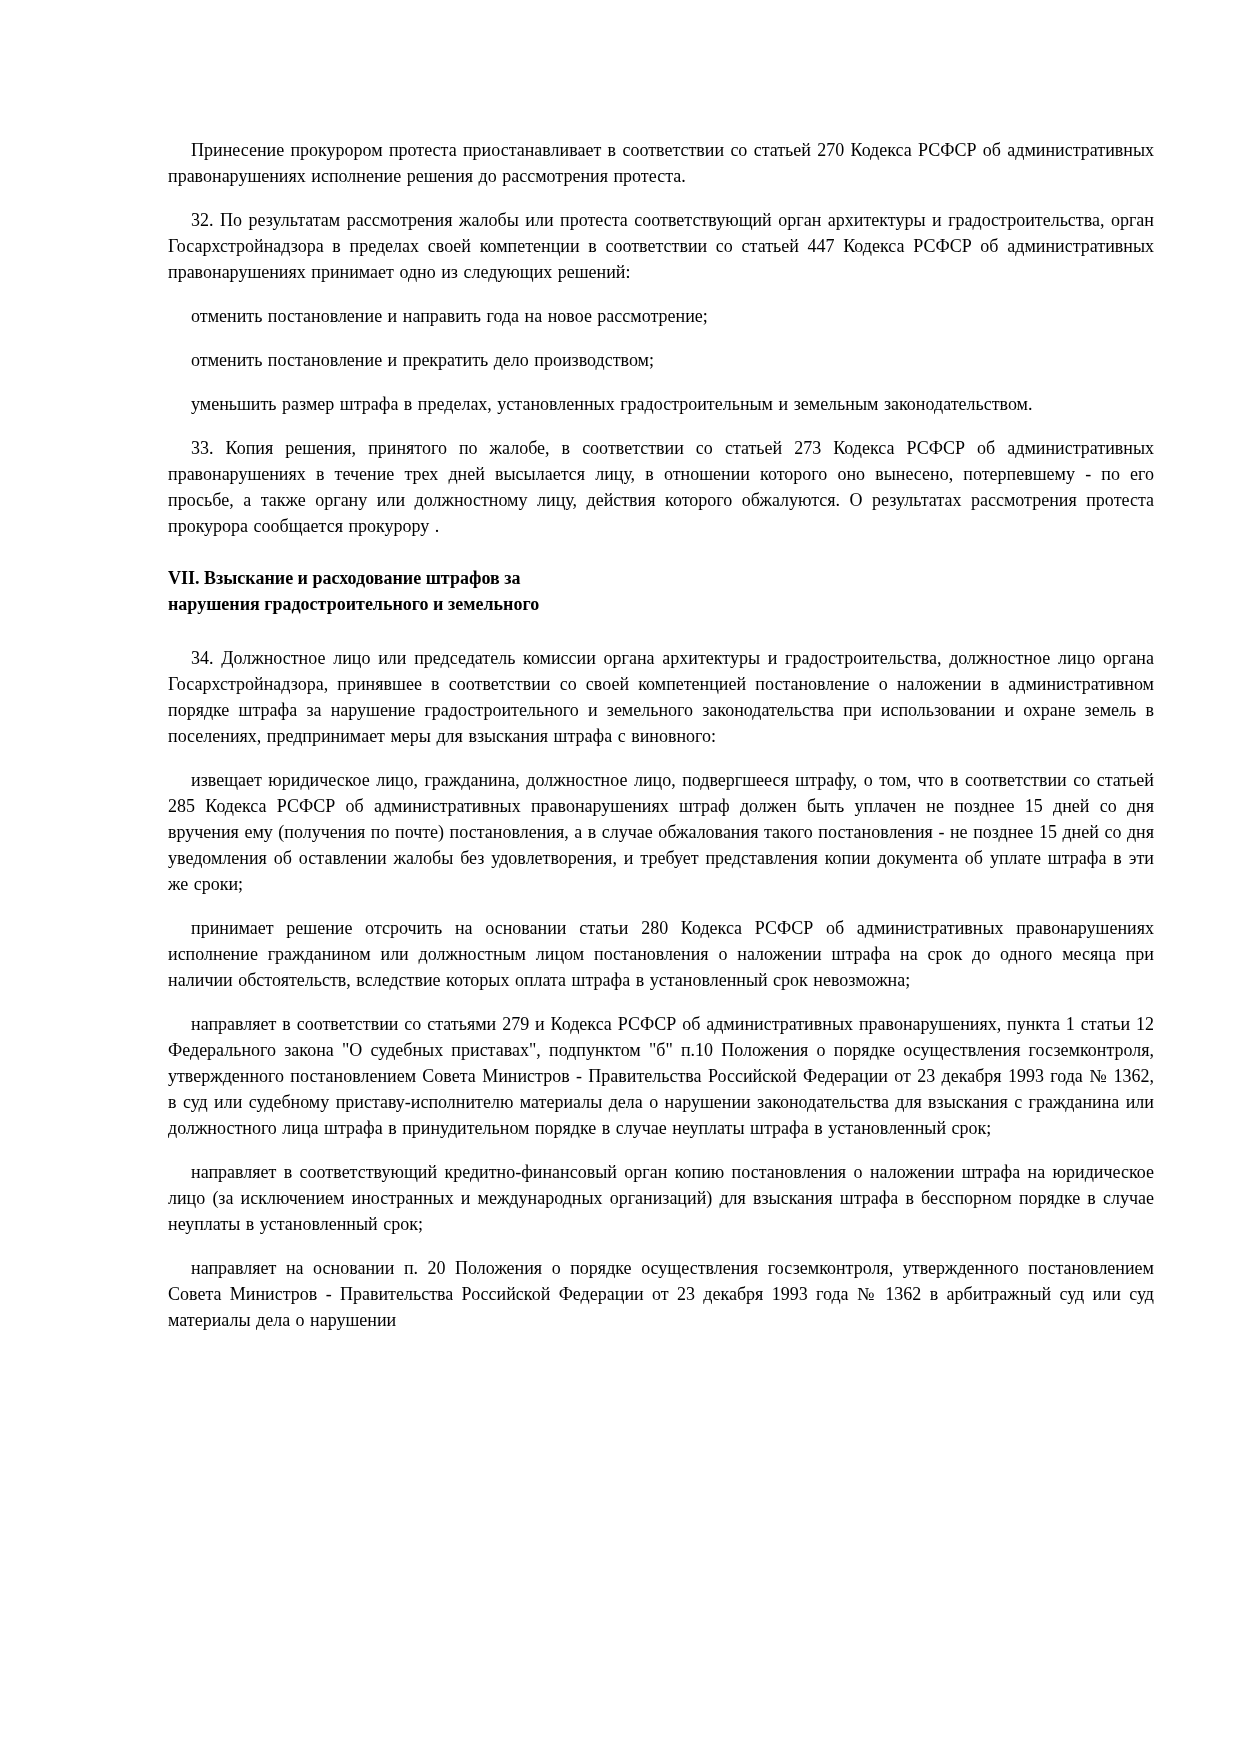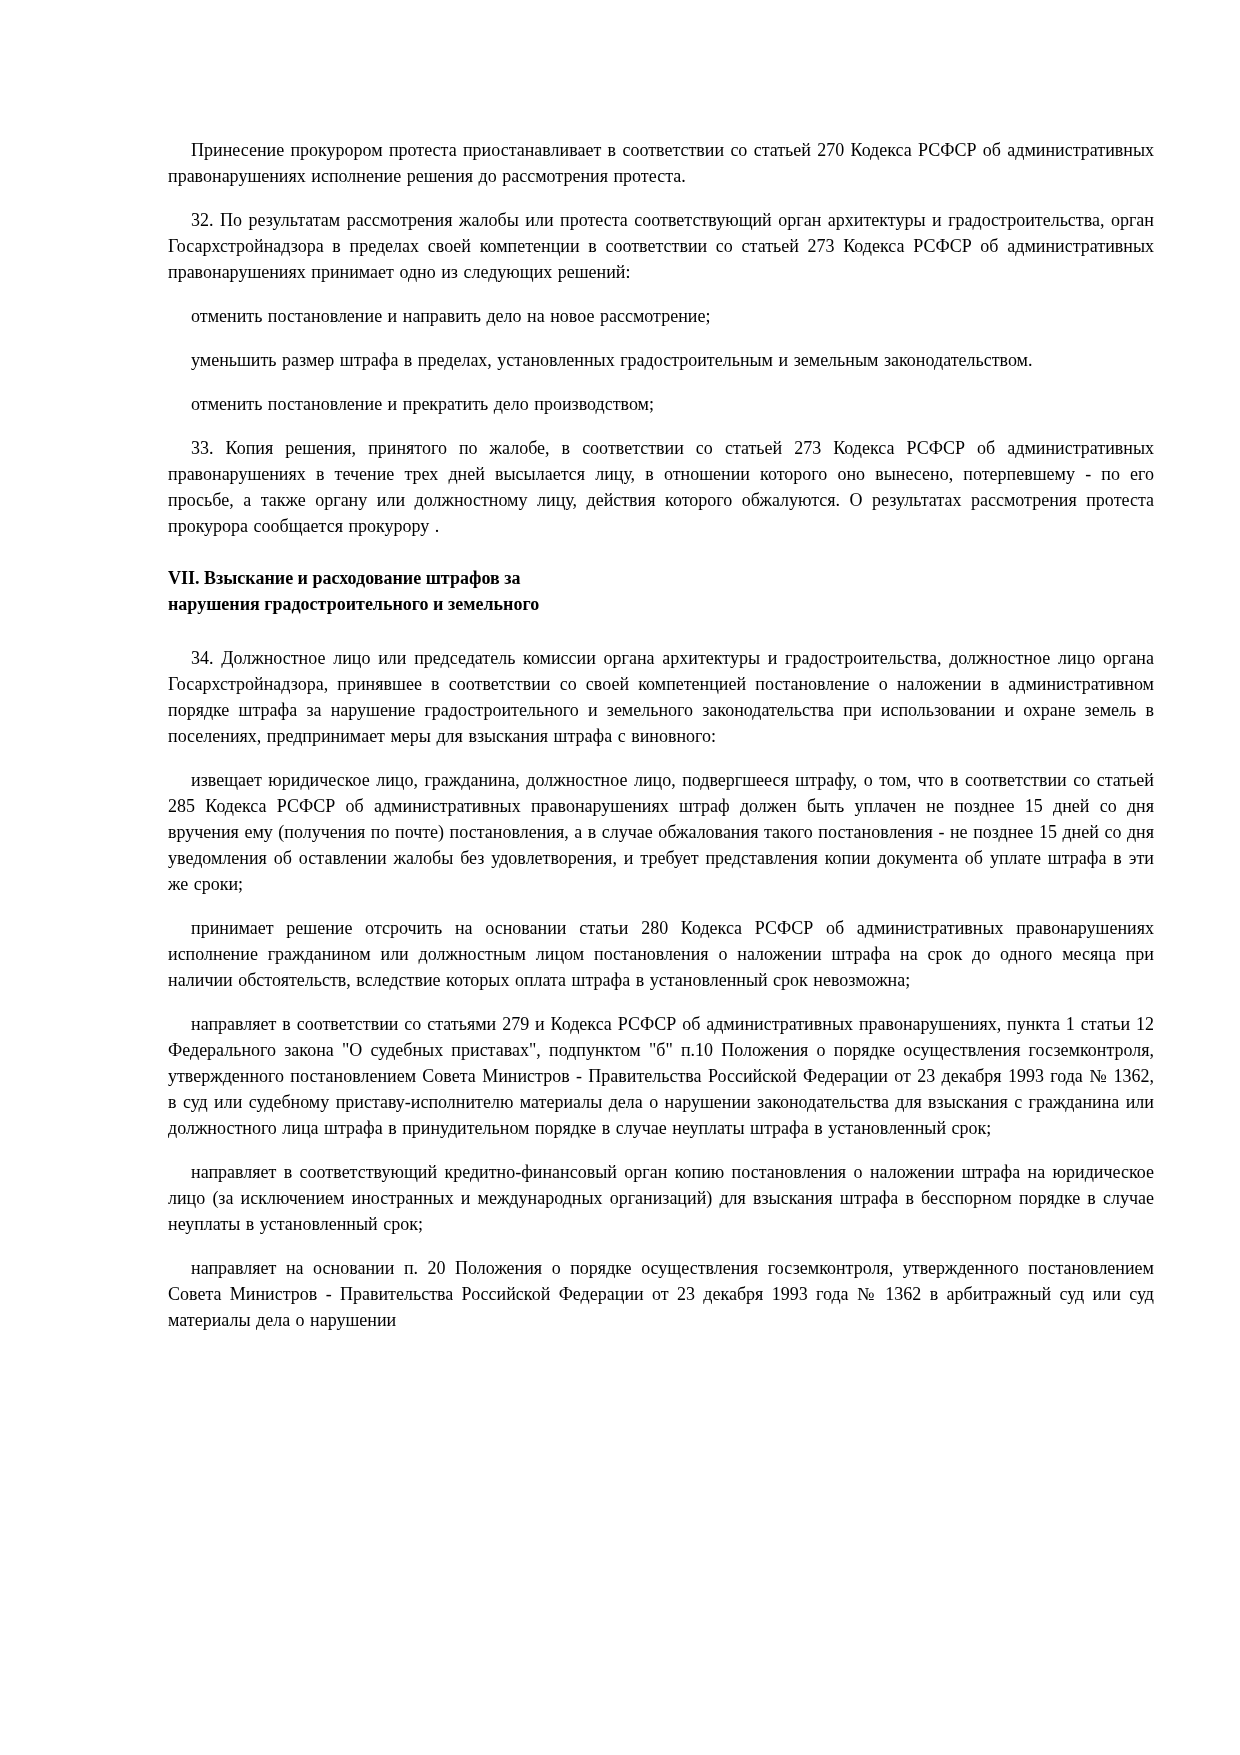--- a/index.html
+++ b/index.html
@@ -37,24 +37,24 @@
   .heading-line {
     line-height: 26px;
   }
 </style>
 </head>
 <body>
 
 <div class="page">
   <div class="doc-body" id="doc-body">
       <p class="para">Принесение прокурором протеста приостанавливает в соответствии со статьей 270 Кодекса РСФСР об административных правонарушениях исполнение решения до рассмотрения протеста.</p>
-      <p class="para">32. По результатам рассмотрения жалобы или протеста соответствующий орган архитектуры и градостроительства, орган Госархстройнадзора в пределах своей компетенции в соответствии со статьей 273 Кодекса РСФСР об административных правонарушениях принимает одно из следующих решений:</p>
-      <p class="para">отменить постановление и направить дело на новое рассмотрение;</p>
+      <p class="para">32. По результатам рассмотрения жалобы или протеста соответствующий орган архитектуры и градостроительства, орган Госархстройнадзора в пределах своей компетенции в соответствии со статьей 447 Кодекса РСФСР об административных правонарушениях принимает одно из следующих решений:</p>
+      <p class="para">отменить постановление и направить года на новое рассмотрение;</p>
+      <p class="para">отменить постановление и прекратить дело производством;</p>
       <p class="para">уменьшить размер штрафа в пределах, установленных градостроительным и земельным законодательством.</p>
-      <p class="para">отменить постановление и прекратить дело производством;</p>
       <p class="para">33. Копия решения, принятого по жалобе, в соответствии со статьей 273 Кодекса РСФСР об административных правонарушениях в течение трех дней высылается лицу, в отношении которого оно вынесено, потерпевшему - по его просьбе, а также органу или должностному лицу, действия которого обжалуются. О результатах рассмотрения протеста прокурора сообщается прокурору .</p>
       <div class="heading">
         <div class="heading-line">VII. Взыскание и расходование штрафов за</div>
         <div class="heading-line">нарушения градостроительного и земельного</div>
       </div>
       <p class="para">34. Должностное лицо или председатель комиссии органа архитектуры и градостроительства, должностное лицо органа Госархстройнадзора, принявшее в соответствии со своей компетенцией постановление о наложении в административном порядке штрафа за нарушение градостроительного и земельного законодательства при использовании и охране земель в поселениях, предпринимает меры для взыскания штрафа с виновного:</p>
       <p class="para">извещает юридическое лицо, гражданина, должностное лицо, подвергшееся штрафу, о том, что в соответствии со статьей 285 Кодекса РСФСР об административных правонарушениях штраф должен быть уплачен не позднее 15 дней со дня вручения ему (получения по почте) постановления, а в случае обжалования такого постановления - не позднее 15 дней со дня уведомления об оставлении жалобы без удовлетворения, и требует представления копии документа об уплате штрафа в эти же сроки;</p>
       <p class="para">принимает решение отсрочить на основании статьи 280 Кодекса РСФСР об административных правонарушениях исполнение гражданином или должностным лицом постановления о наложении штрафа на срок до одного месяца при наличии обстоятельств, вследствие которых оплата штрафа в установленный срок невозможна;</p>
       <p class="para">направляет в соответствии со статьями 279 и Кодекса РСФСР об административных правонарушениях, пункта 1 статьи 12 Федерального закона "О судебных приставах", подпунктом "б" п.10 Положения о порядке осуществления госземконтроля, утвержденного постановлением Совета Министров - Правительства Российской Федерации от 23 декабря 1993 года № 1362, в суд или судебному приставу-исполнителю материалы дела о нарушении законодательства для взыскания с гражданина или должностного лица штрафа в принудительном порядке в случае неуплаты штрафа в установленный срок;</p>
       <p class="para">направляет в соответствующий кредитно-финансовый орган копию постановления о наложении штрафа на юридическое лицо (за исключением иностранных и международных организаций) для взыскания штрафа в бесспорном порядке в случае неуплаты в установленный срок;</p>

